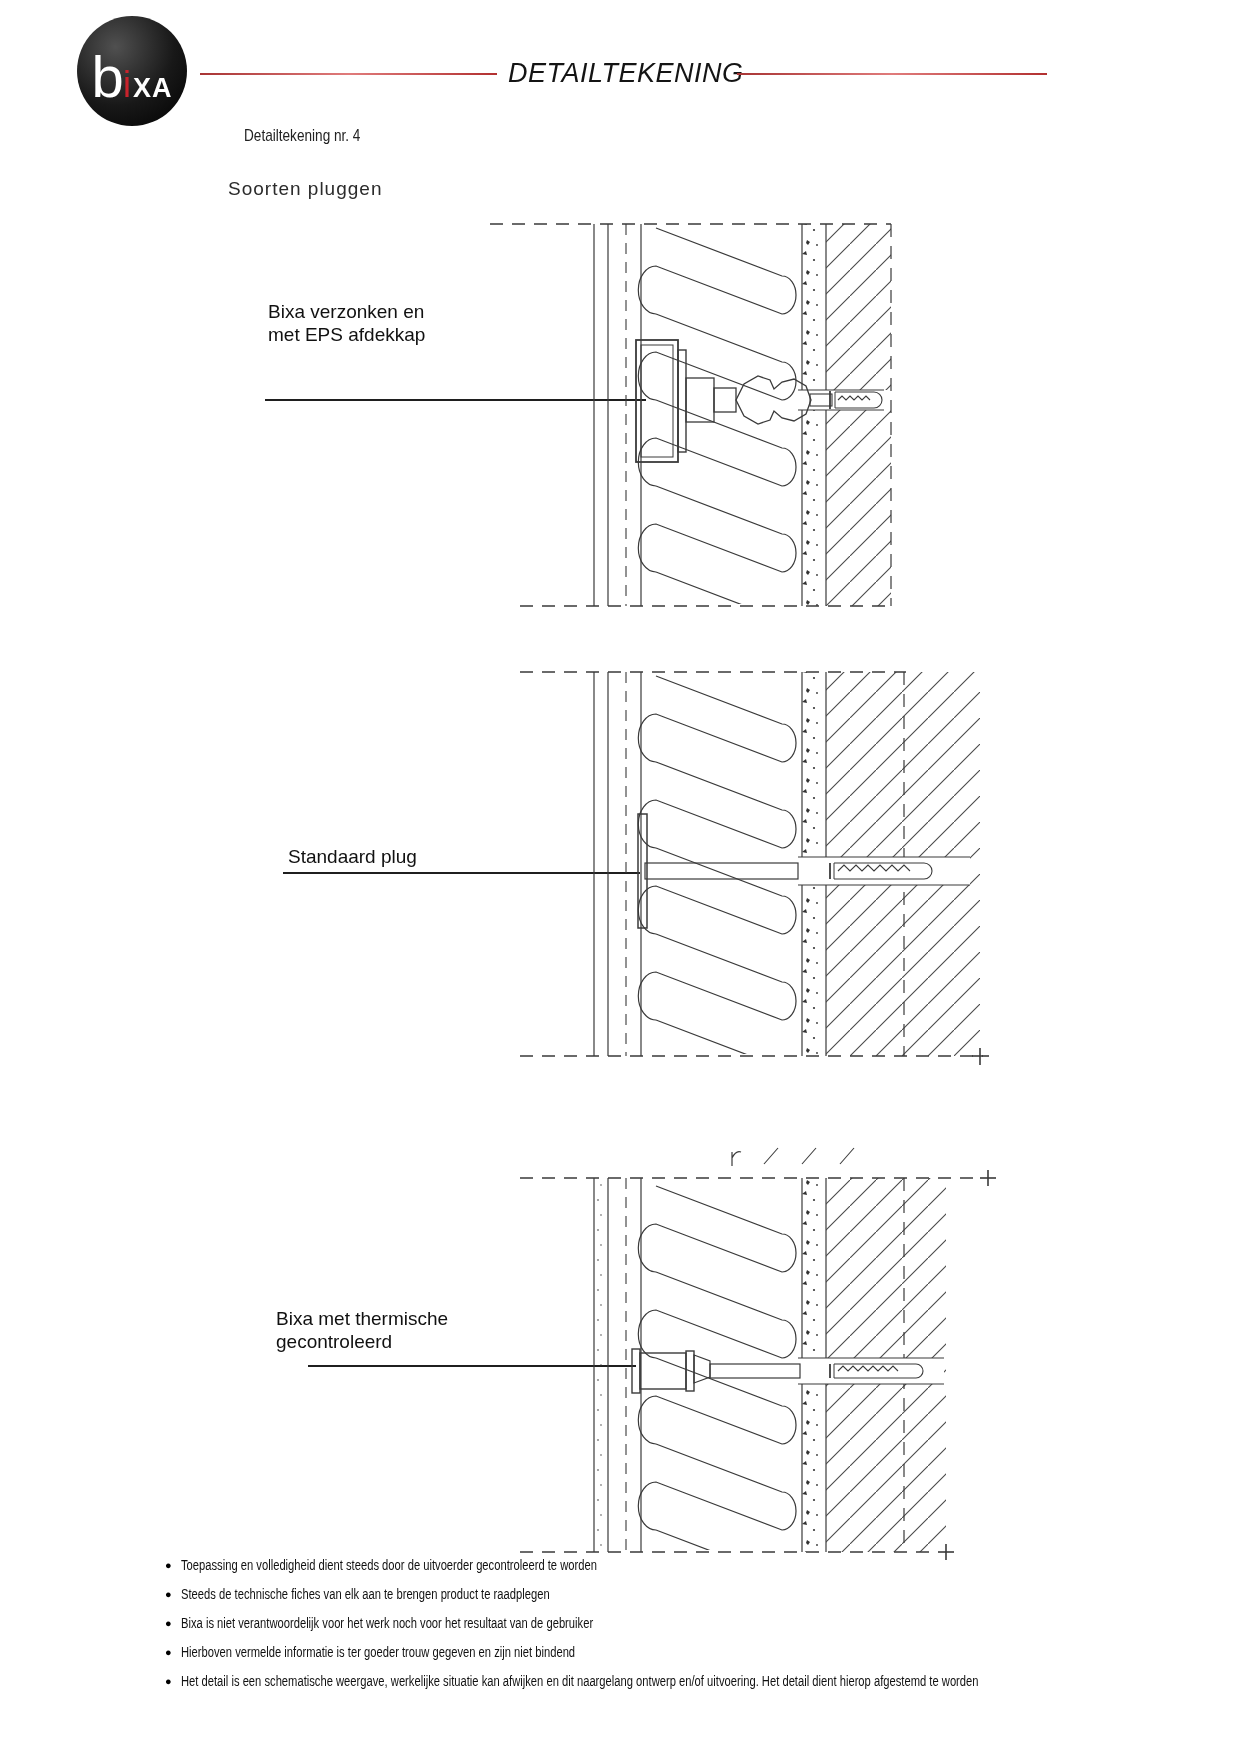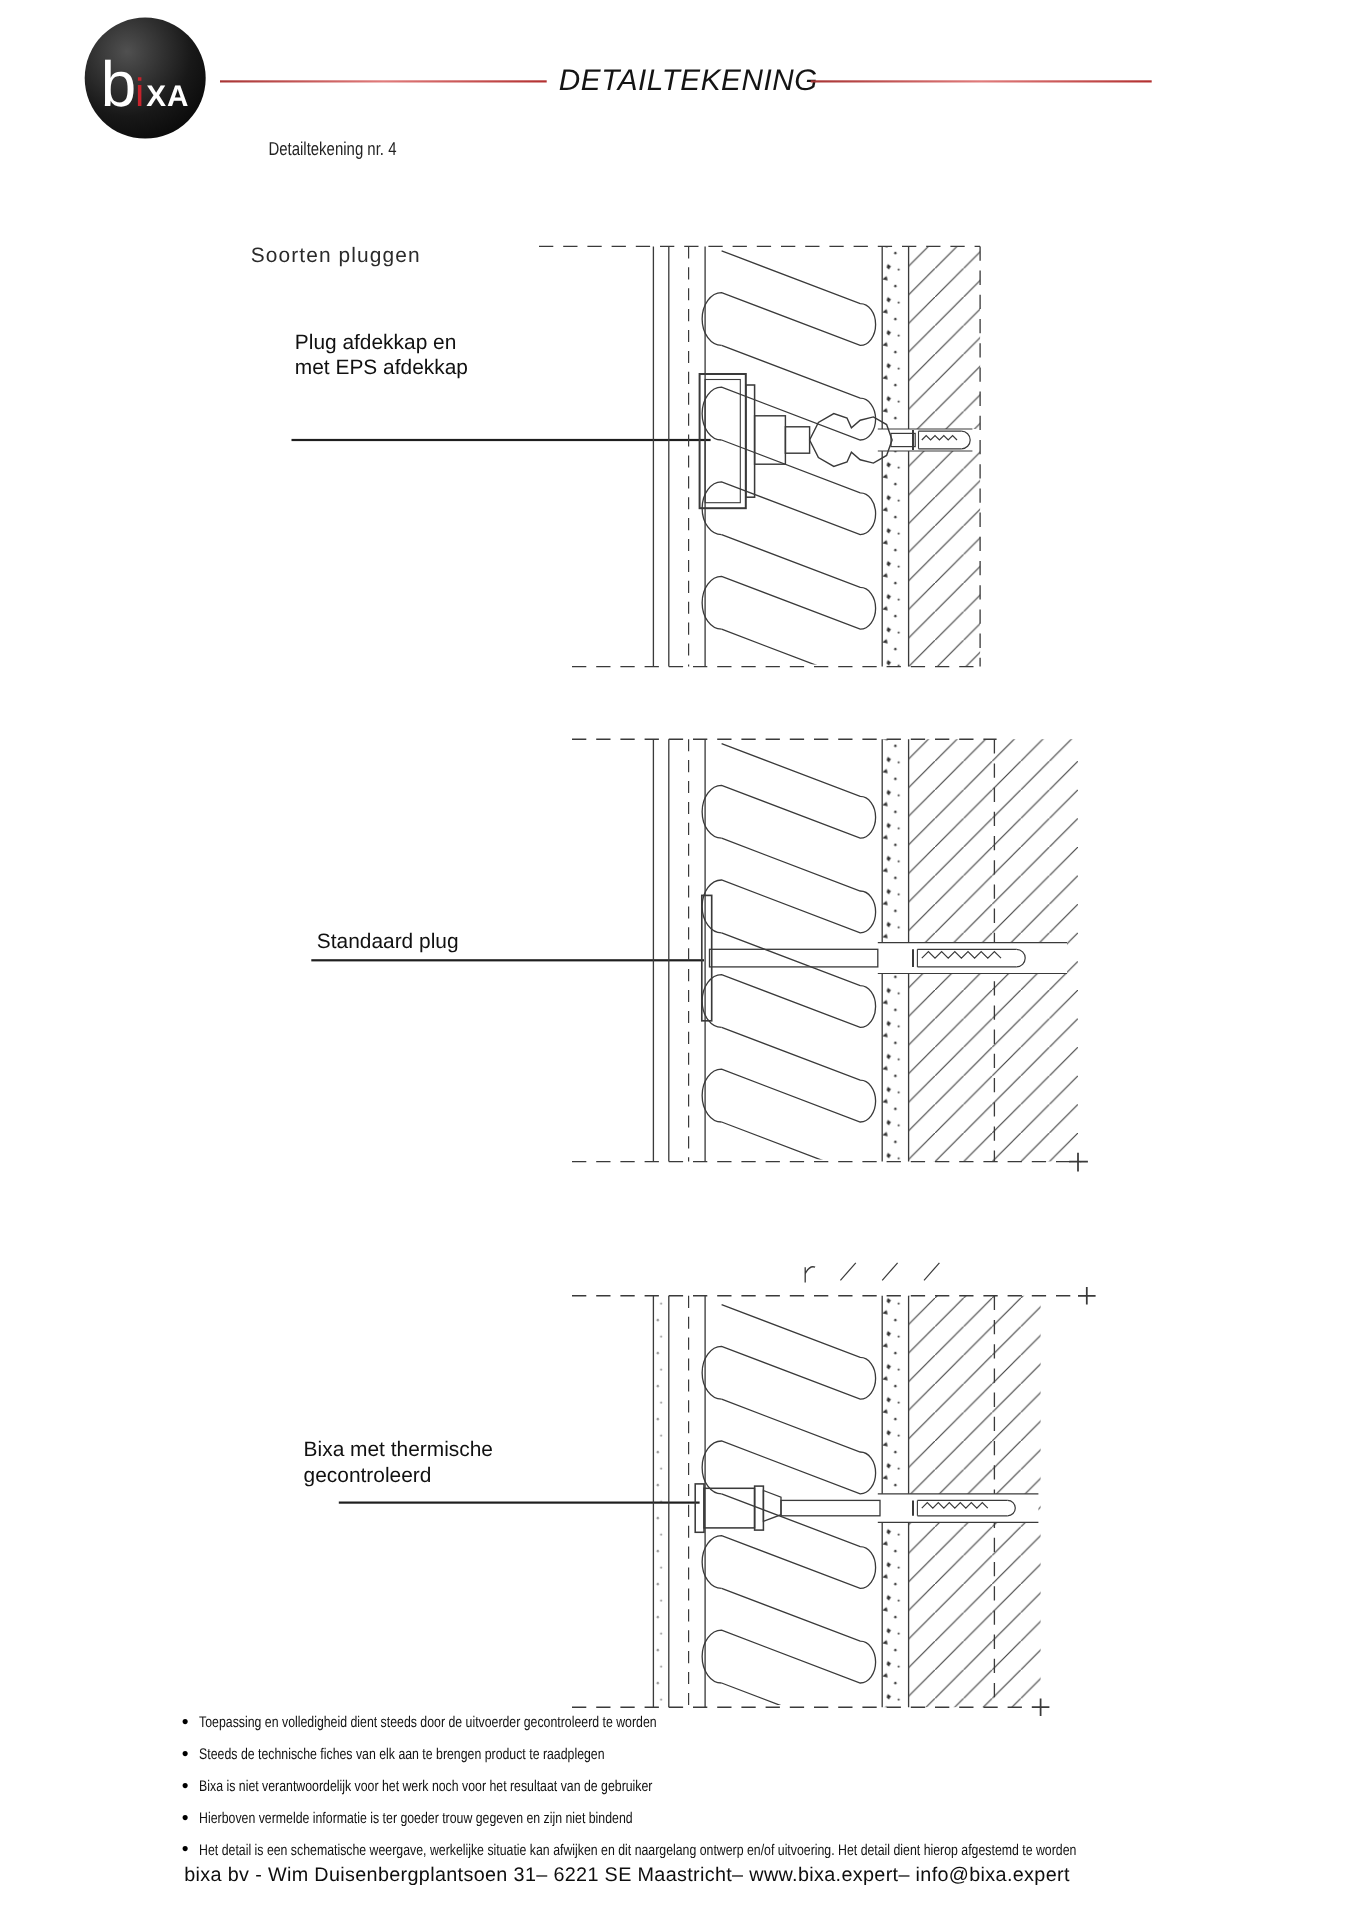--- a/index.html
+++ b/index.html
@@ -71,24 +71,24 @@
   </div>
 
   <div class="abs rule-red" style="left:200px;top:73px;width:297px;"></div>
   <div class="abs doc-title" style="left:508px;top:58px;">DETAILTEKENING</div>
   <div class="abs rule-red" style="left:737px;top:73px;width:310px;"></div>
 
   <div class="abs" style="left:244px;top:126px;">
     <span class="cond meta-nr">Detailtekening nr. 4</span>
   </div>
 
-  <div class="abs section-heading" style="left:228px;top:178px;margin-top:44px;">Soorten pluggen</div>
+  <div class="abs section-heading" style="left:228px;top:178px;">Soorten pluggen</div>
 
   <div class="abs fig-label" style="left:268px;top:300px;">
-    <div>Plug afdekkap en</div>
+    <div>Bixa verzonken en</div>
     <div>met EPS afdekkap</div>
   </div>
   <div class="leader" style="left:265px;top:399px;width:381px;"></div>
 
   <svg class="abs" style="left:486px;top:218px;" width="420" height="396" viewBox="0 0 420 396">
     <defs>
         <clipPath id="clipB1">
           <rect x="150" y="8" width="166" height="378"></rect>
         </clipPath>
       </defs>
@@ -275,15 +275,14 @@
     <div class="note-row">
       <span class="note-bullet">●</span>
       <span class="cond note-text">Hierboven  vermelde informatie is ter goeder trouw gegeven  en zijn niet bindend</span>
     </div>
     <div class="note-row">
       <span class="note-bullet">●</span>
       <span class="cond note-text">Het detail is een schematische weergave, werkelijke situatie kan afwijken en dit naargelang ontwerp en/of uitvoering. Het detail dient hierop afgestemd te worden</span>
     </div>
   </div>
 
-  <div class="abs footer-line">bixa bv - Wim Duisenbergplantsoen 31– 6221 SE Maastricht– www.bixa.expert– info@bixa.expert</div>
 
 </div>
 
 </body></html>

